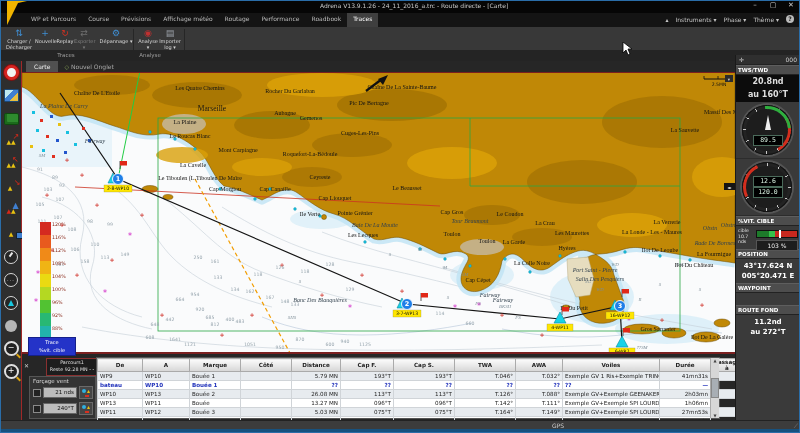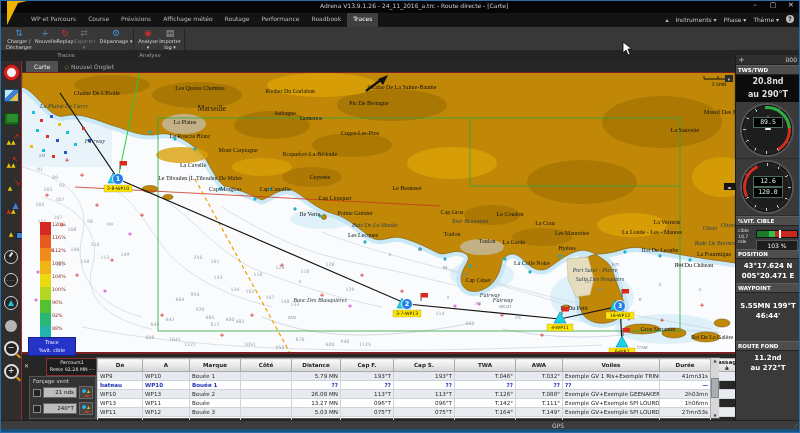--- a/index.html
+++ b/index.html
@@ -755,29 +755,29 @@
   </div>
 
   <div id="rpanel">
     <div id="ptool">
       <span>✛</span>
       <span>000</span>
     </div>
     <div class="ihdr">TWS/TWD</div>
     <div id="twsbody">
       <div>20.8nd</div>
-      <div>au 290°T</div>
+      <div>au 160°T</div>
     </div>
     <div class="gaugeblk">
       <div class="gauge">
           <div class="gface"></div>
         <div class="arc red"></div>
           <div class="arc green"></div>
         <div class="needle" style="transform:rotate(0deg)"></div>
-        <div class="lcd" style="top:12px">89.5</div>
+        <div class="lcd" style="top:30px">89.5</div>
       </div>
     </div>
     <div class="gaugeblk">
       <div class="gauge">
           <div class="gface"></div>
         <div class="arc red2"></div>
         <div class="lcd" style="top:14px">12.6</div>
         <div class="lcd" style="top:25px">120.0</div>
       </div>
     </div>
@@ -797,24 +797,20 @@
         </div>
         <div id="vpct">103 %</div>
       </div>
     </div>
     <div class="ihdr">POSITION</div>
     <div class="databody">
       <div>43°17.624 N</div>
       <div>005°20.471 E</div>
     </div>
     <div class="ihdr">WAYPOINT</div>
-    <div class="databody" style="padding:8px 0">
-      <div>5.55MN 199°T</div>
-      <div>46:44'</div>
-    </div>
     <div class="gap"></div>
     <div class="ihdr">ROUTE FOND</div>
     <div class="databody">
       <div>11.2nd</div>
       <div>au 272°T</div>
     </div>
   </div>
 
   <div id="statusbar">
     <span class="gps">GPS</span>

